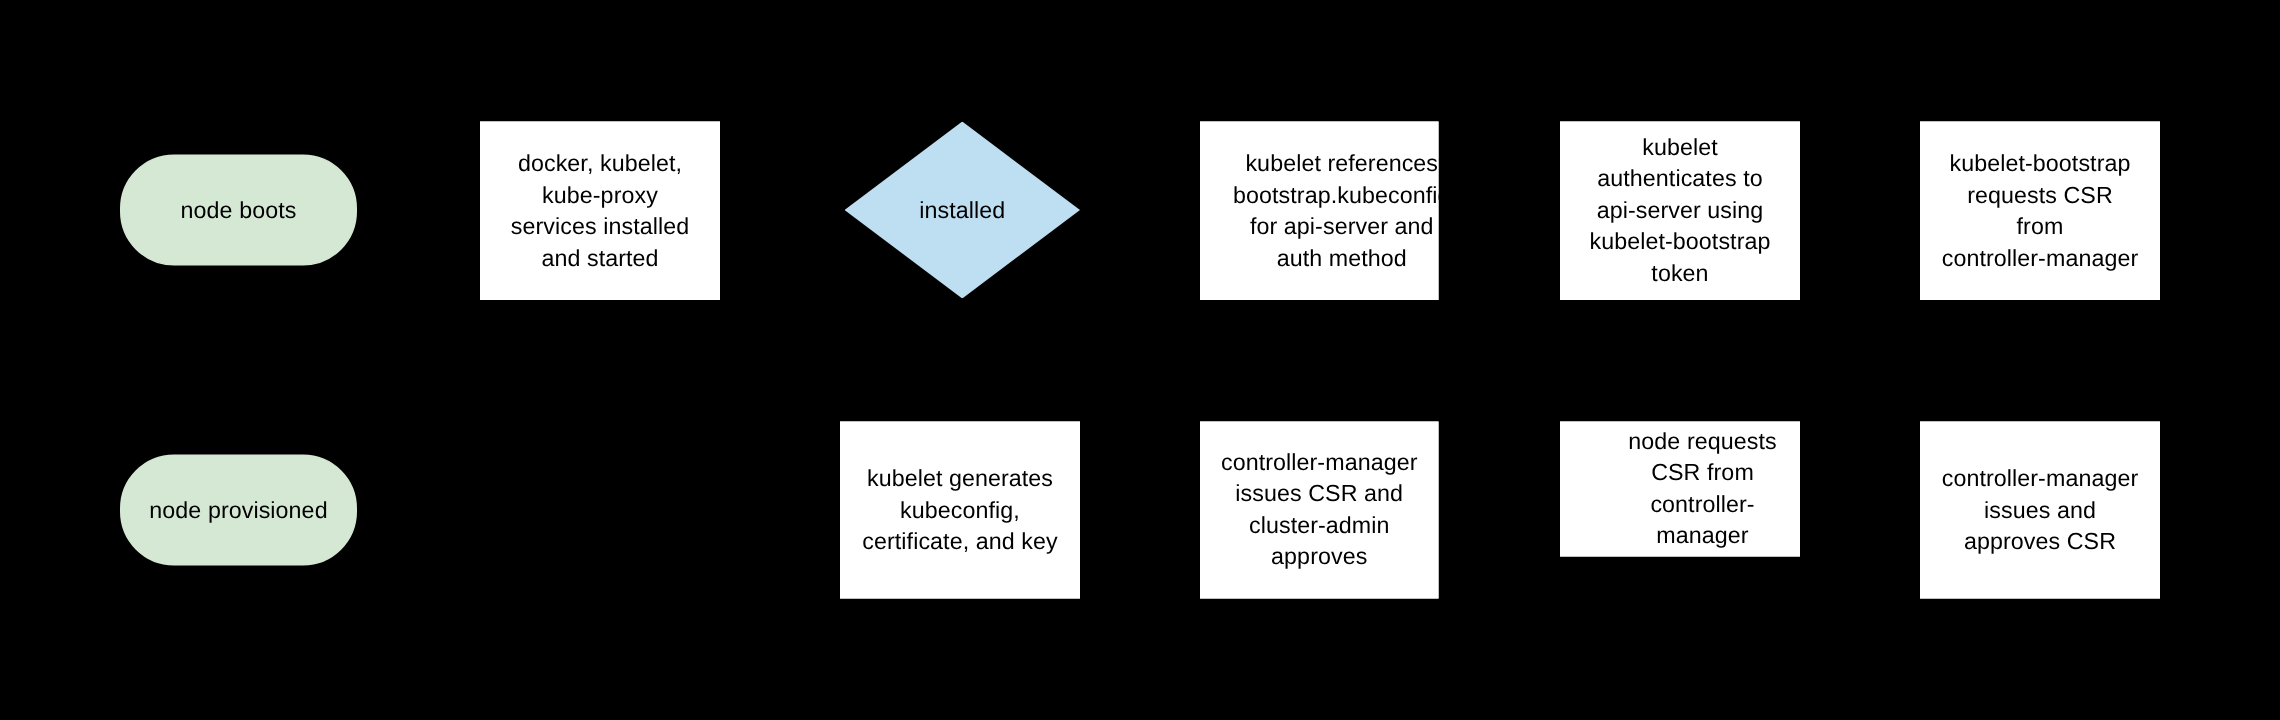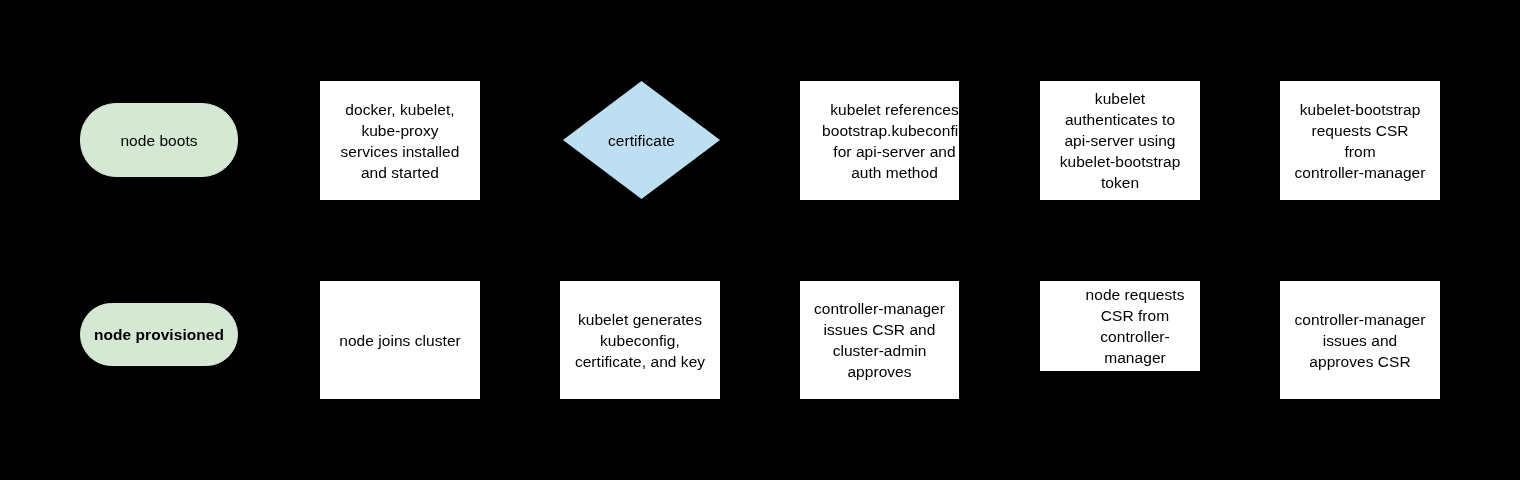--- a/index.html
+++ b/index.html
@@ -97,21 +97,21 @@
         <span class="node-label">docker, kubelet,
 kube-proxy
 services installed
 and started</span>
       </div>
       <div class="node shape-terminator" style="left: 80px; top: 103px; width: 158px; height: 74px;">
         <span class="node-label">node boots</span>
       </div>
       <div class="node shape-decision" style="left: 563px; top: 81px; width: 157px; height: 118px;">
         <div class="diamond-fill"></div>
-        <span class="node-label">certificate</span>
+        <span class="node-label">installed</span>
       </div>
       <div class="node shape-process overflow-x" style="left: 800px; top: 81px; width: 159px; height: 119px;">
         <span class="node-label">kubelet references
 bootstrap.kubeconfig
 for api-server and
 auth method</span>
       </div>
       <div class="node shape-process" style="left: 1040px; top: 81px; width: 160px; height: 119px; justify-content: center;">
         <span class="node-label">kubelet
 authenticates to
@@ -120,25 +120,22 @@
 token</span>
       </div>
       <div class="node shape-process" style="left: 1280px; top: 81px; width: 160px; height: 119px;">
         <span class="node-label">kubelet-bootstrap
 requests CSR
 from
 controller-manager</span>
       </div>
     </div>
     <div style="position: absolute; left: 0px; top: 0px; width: 100%; height: 100%;">
-      <div class="node shape-terminator" style="left: 80px; top: 303px; width: 158px; height: 63px; font-weight: bold;">
+      <div class="node shape-terminator" style="left: 80px; top: 303px; width: 158px; height: 74px;">
         <span class="node-label">node provisioned</span>
-      </div>
-      <div class="node shape-process" style="left: 320px; top: 281px; width: 160px; height: 118px;">
-        <span class="node-label">node joins cluster</span>
       </div>
       <div class="node shape-process" style="left: 560px; top: 281px; width: 160px; height: 118px;">
         <span class="node-label">kubelet generates
 kubeconfig,
 certificate, and key</span>
       </div>
       <div class="node shape-process" style="left: 800px; top: 281px; width: 159px; height: 118px;">
         <span class="node-label">controller-manager
 issues CSR and
 cluster-admin

